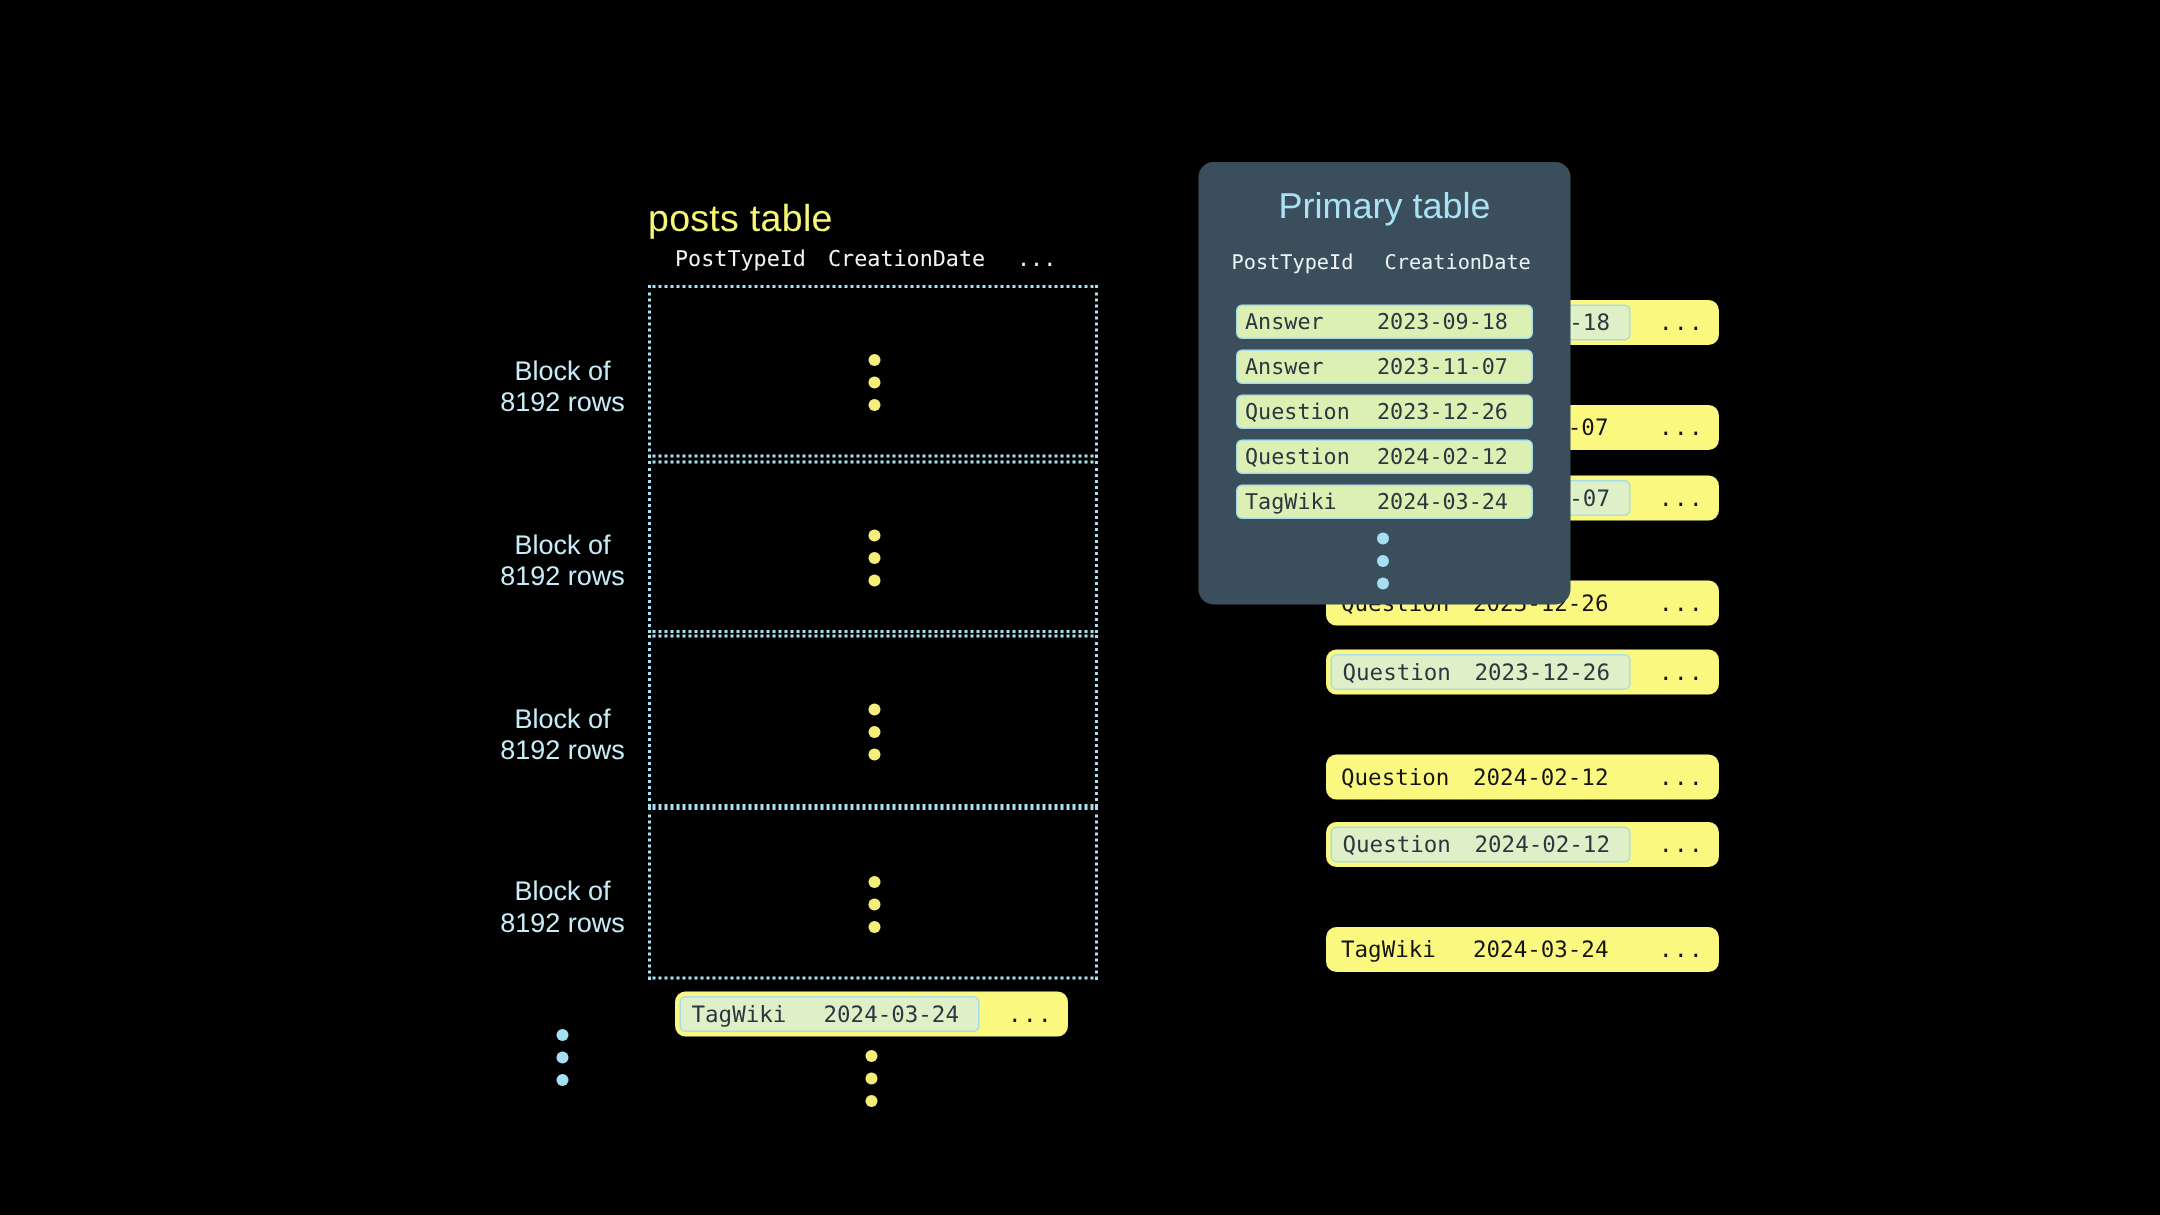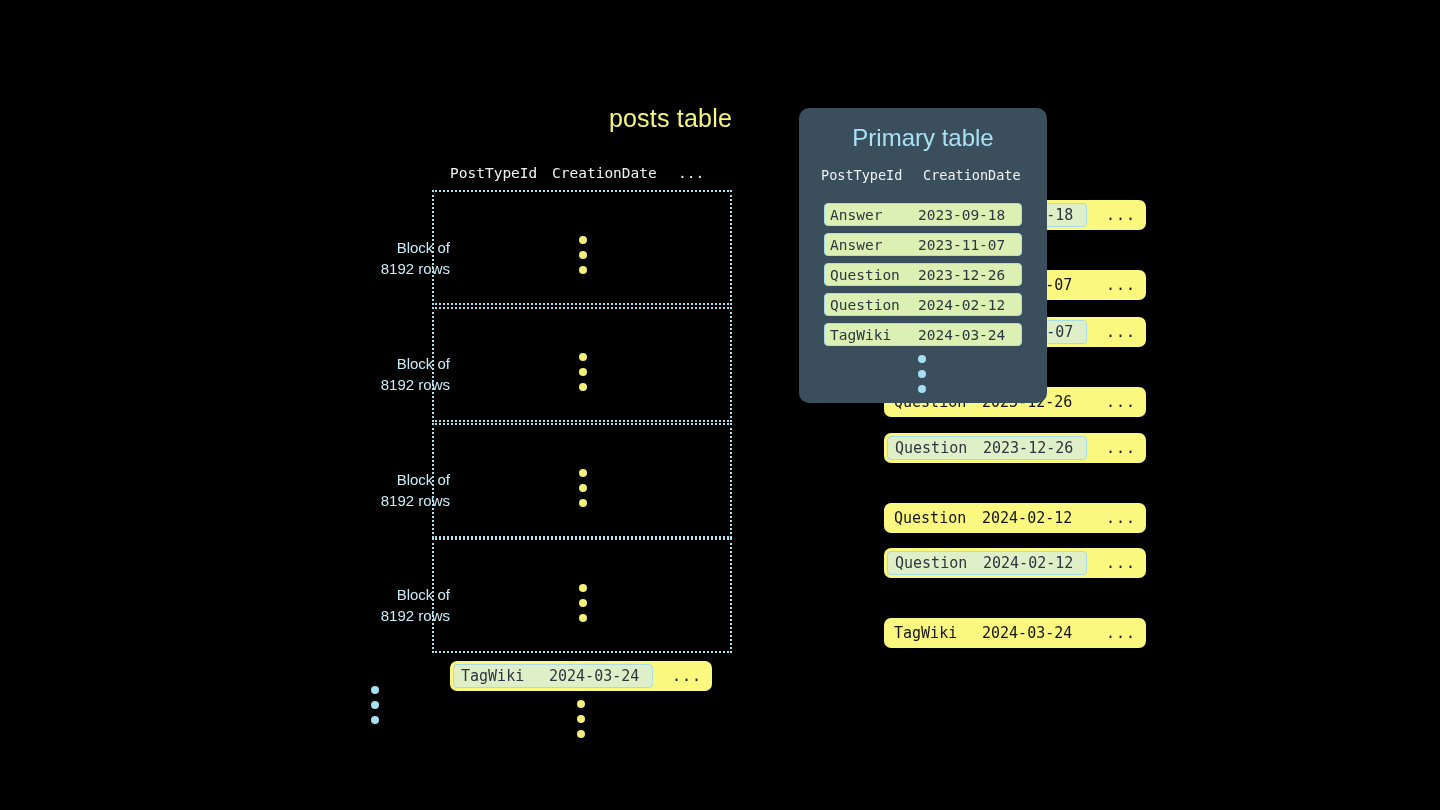--- a/index.html
+++ b/index.html
@@ -21,23 +21,23 @@
     position: absolute;
     left: 0;
     top: 0;
     width: 800px;
     height: 810px;
   }
 
   .table-title {
     position: absolute;
     left: 432px;
-    top: 104px;
+    top: 132px;
     width: 300px;
-    text-align: right;
+    text-align: left;
     color: #f7f776;
     font-size: 25px;
     letter-spacing: 0.2px;
   }
 
   .col-headers {
     position: absolute;
     left: 432px;
     top: 165px;
     width: 300px;
@@ -59,23 +59,23 @@
     position: absolute;
     left: 432px;
     width: 300px;
     border: 2.5px dotted #a8e2f0;
     box-sizing: border-box;
   }
 
   .block-label {
     position: absolute;
     width: 150px;
-    text-align: right;
+    text-align: center;
     color: #c8ecf7;
-    font-size: 15px;
+    font-size: 18px;
     line-height: 21px;
   }
 
   
   .row {
     position: absolute;
     left: 450px;
     width: 262px;
     height: 30px;
     background: #faf87e;

